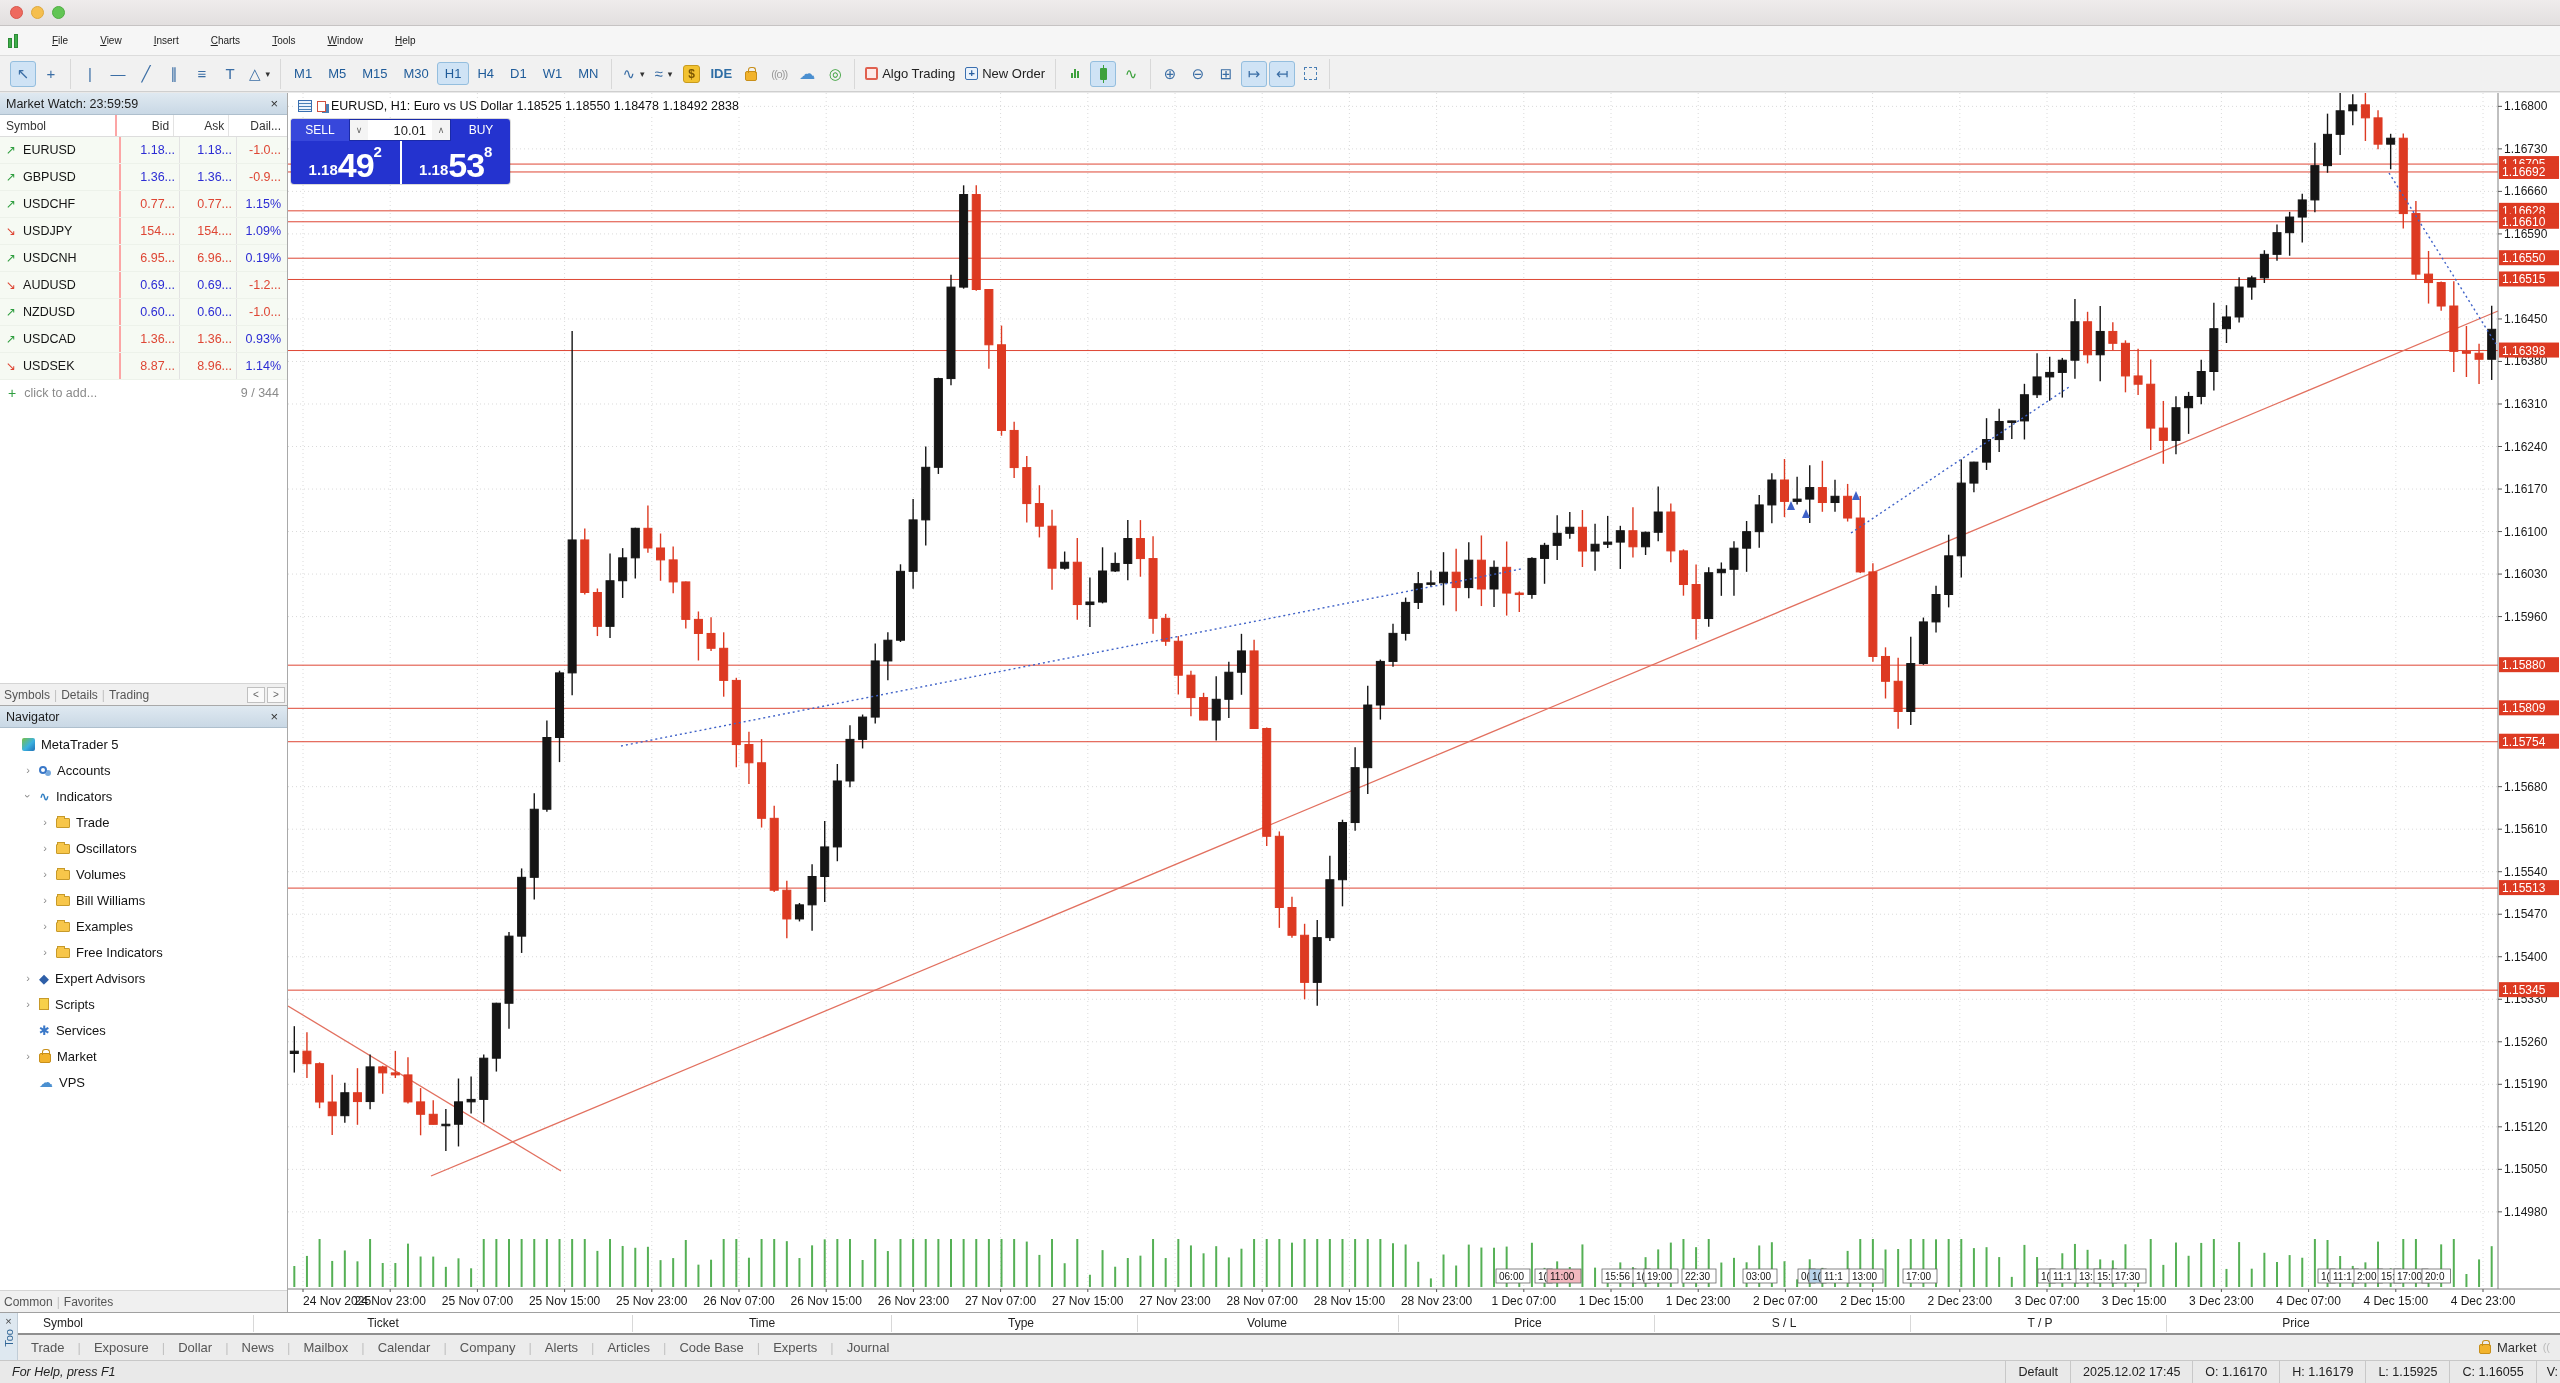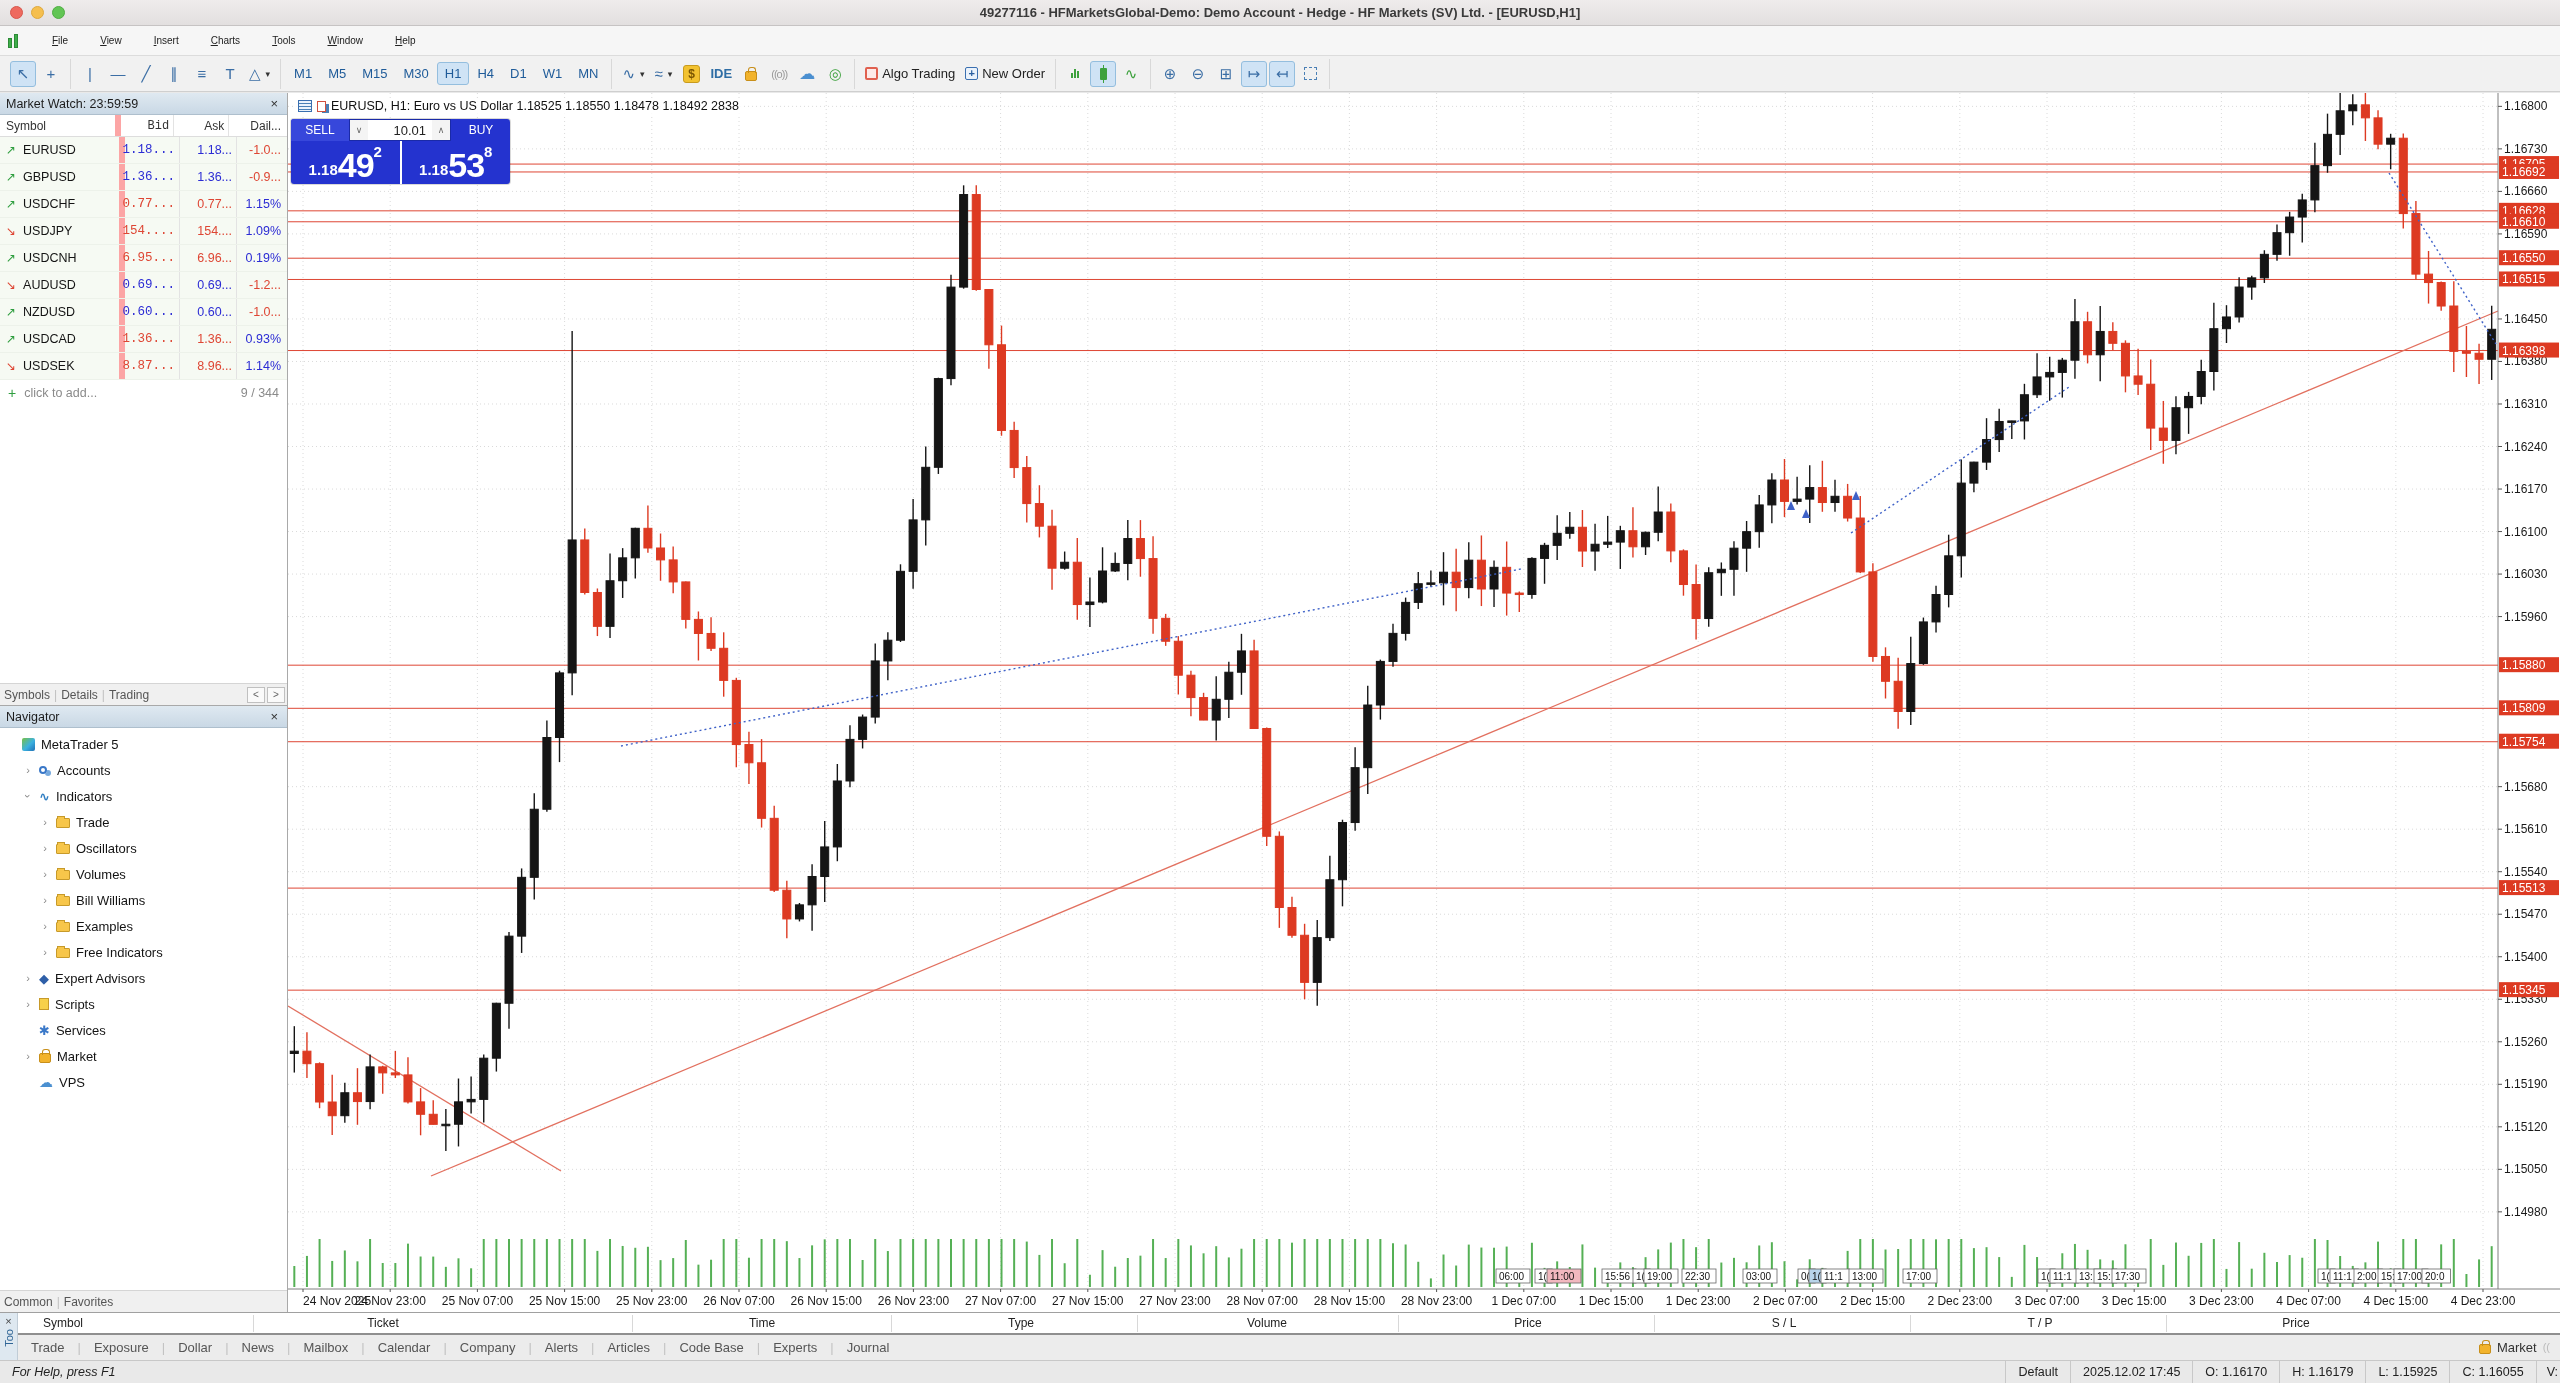--- a/index.html
+++ b/index.html
@@ -42,21 +42,21 @@
   .ic-line { color:#3da13d; }
   .main { position:absolute; top:93px; left:0; right:0; bottom:71px; display:flex; }
   .left-panel { width:288px; background:#fff; border-right:1px solid #a9a9a9; display:flex; flex-direction:column; }
   .panel-title { height:22px; background:linear-gradient(#dfe9f1,#c9d8e5); border-bottom:1px solid #aebfcd;
      display:flex; align-items:center; font-size:12.5px; color:#1c1c1c; padding:0 6px; }
   .panel-title .x { margin-left:auto; font-size:13px; color:#333; padding:0 3px; }
   .mw { height:613px; display:flex; flex-direction:column; border-bottom:1px solid #a9a9a9; }
   .mw-head { display:flex; height:22px; align-items:center; font-size:12px; color:#333; border-bottom:1px solid #ddd; }
   .mw-row { display:flex; height:27px; align-items:center; font-size:12.5px; background:#f6faf3; border-bottom:1px solid #edf2ea; }
   .c-sym { width:119px; padding-left:6px; display:flex; gap:7px; align-items:center; color:#141414; }
-  .c-bid { width:60px; text-align:right; padding-right:4px; border-left:6px solid #fca5a5; height:100%; display:flex; align-items:center; justify-content:flex-end;font-family:Liberation Mono, monospace;}
+  .c-bid { width:60px; text-align:right; padding-right:4px; border-left:2px solid #fca5a5; height:100%; display:flex; align-items:center; justify-content:flex-end;}
   .c-ask { width:57px; text-align:right; padding-right:4px; border-left:1px solid #e3e3e3; height:100%; display:flex; align-items:center; justify-content:flex-end;}
   .c-day { flex:1; text-align:right; padding-right:6px; border-left:1px solid #e3e3e3; height:100%; display:flex; align-items:center; justify-content:flex-end;}
   .mw-head .c-sym { color:#333; } 
   .blue { color:#2c2cd4; } .red { color:#de4634; }
   .arr-up { color:#2f9e3f; font-size:12px; } .arr-dn { color:#de4634; font-size:12px; }
   .mw-add { display:flex; height:26px; align-items:center; font-size:12.5px; color:#8a8a8a; padding:0 8px; gap:8px; }
   .mw-add .plus { color:#2f9e3f; font-size:14px; }
   .mw-add .count { margin-left:auto; color:#8a8a8a; }
   .panel-tabs { margin-top:auto; height:22px; background:#f0f0f0; border-top:1px solid #d5d5d5; display:flex; align-items:center; font-size:12px; color:#555; }
   .ptab { padding:0 4px; } .ptab-sep { color:#c0c0c0; }
@@ -116,21 +116,20 @@
 </style>
 </head>
 <body>
 
 <div class="titlebar">
   <div class="tl-group">
     <span class="tl red"></span>
     <span class="tl yel"></span>
     <span class="tl grn"></span>
   </div>
-  <div class="title-text">49277116 - HFMarketsGlobal-Demo: Demo Account - Hedge - HF Markets (SV) Ltd. - [EURUSD,H1]</div>
 </div>
 
 <div class="menubar">
   <span class="app-logo">
       <i style="height:10px"></i>
       <i style="height:14px"></i>
     </span>
   <span id="menu-items" style="display:flex">
       <span class="menu-item"><u>F</u>ile</span>
       <span class="menu-item"><u>V</u>iew</span>

